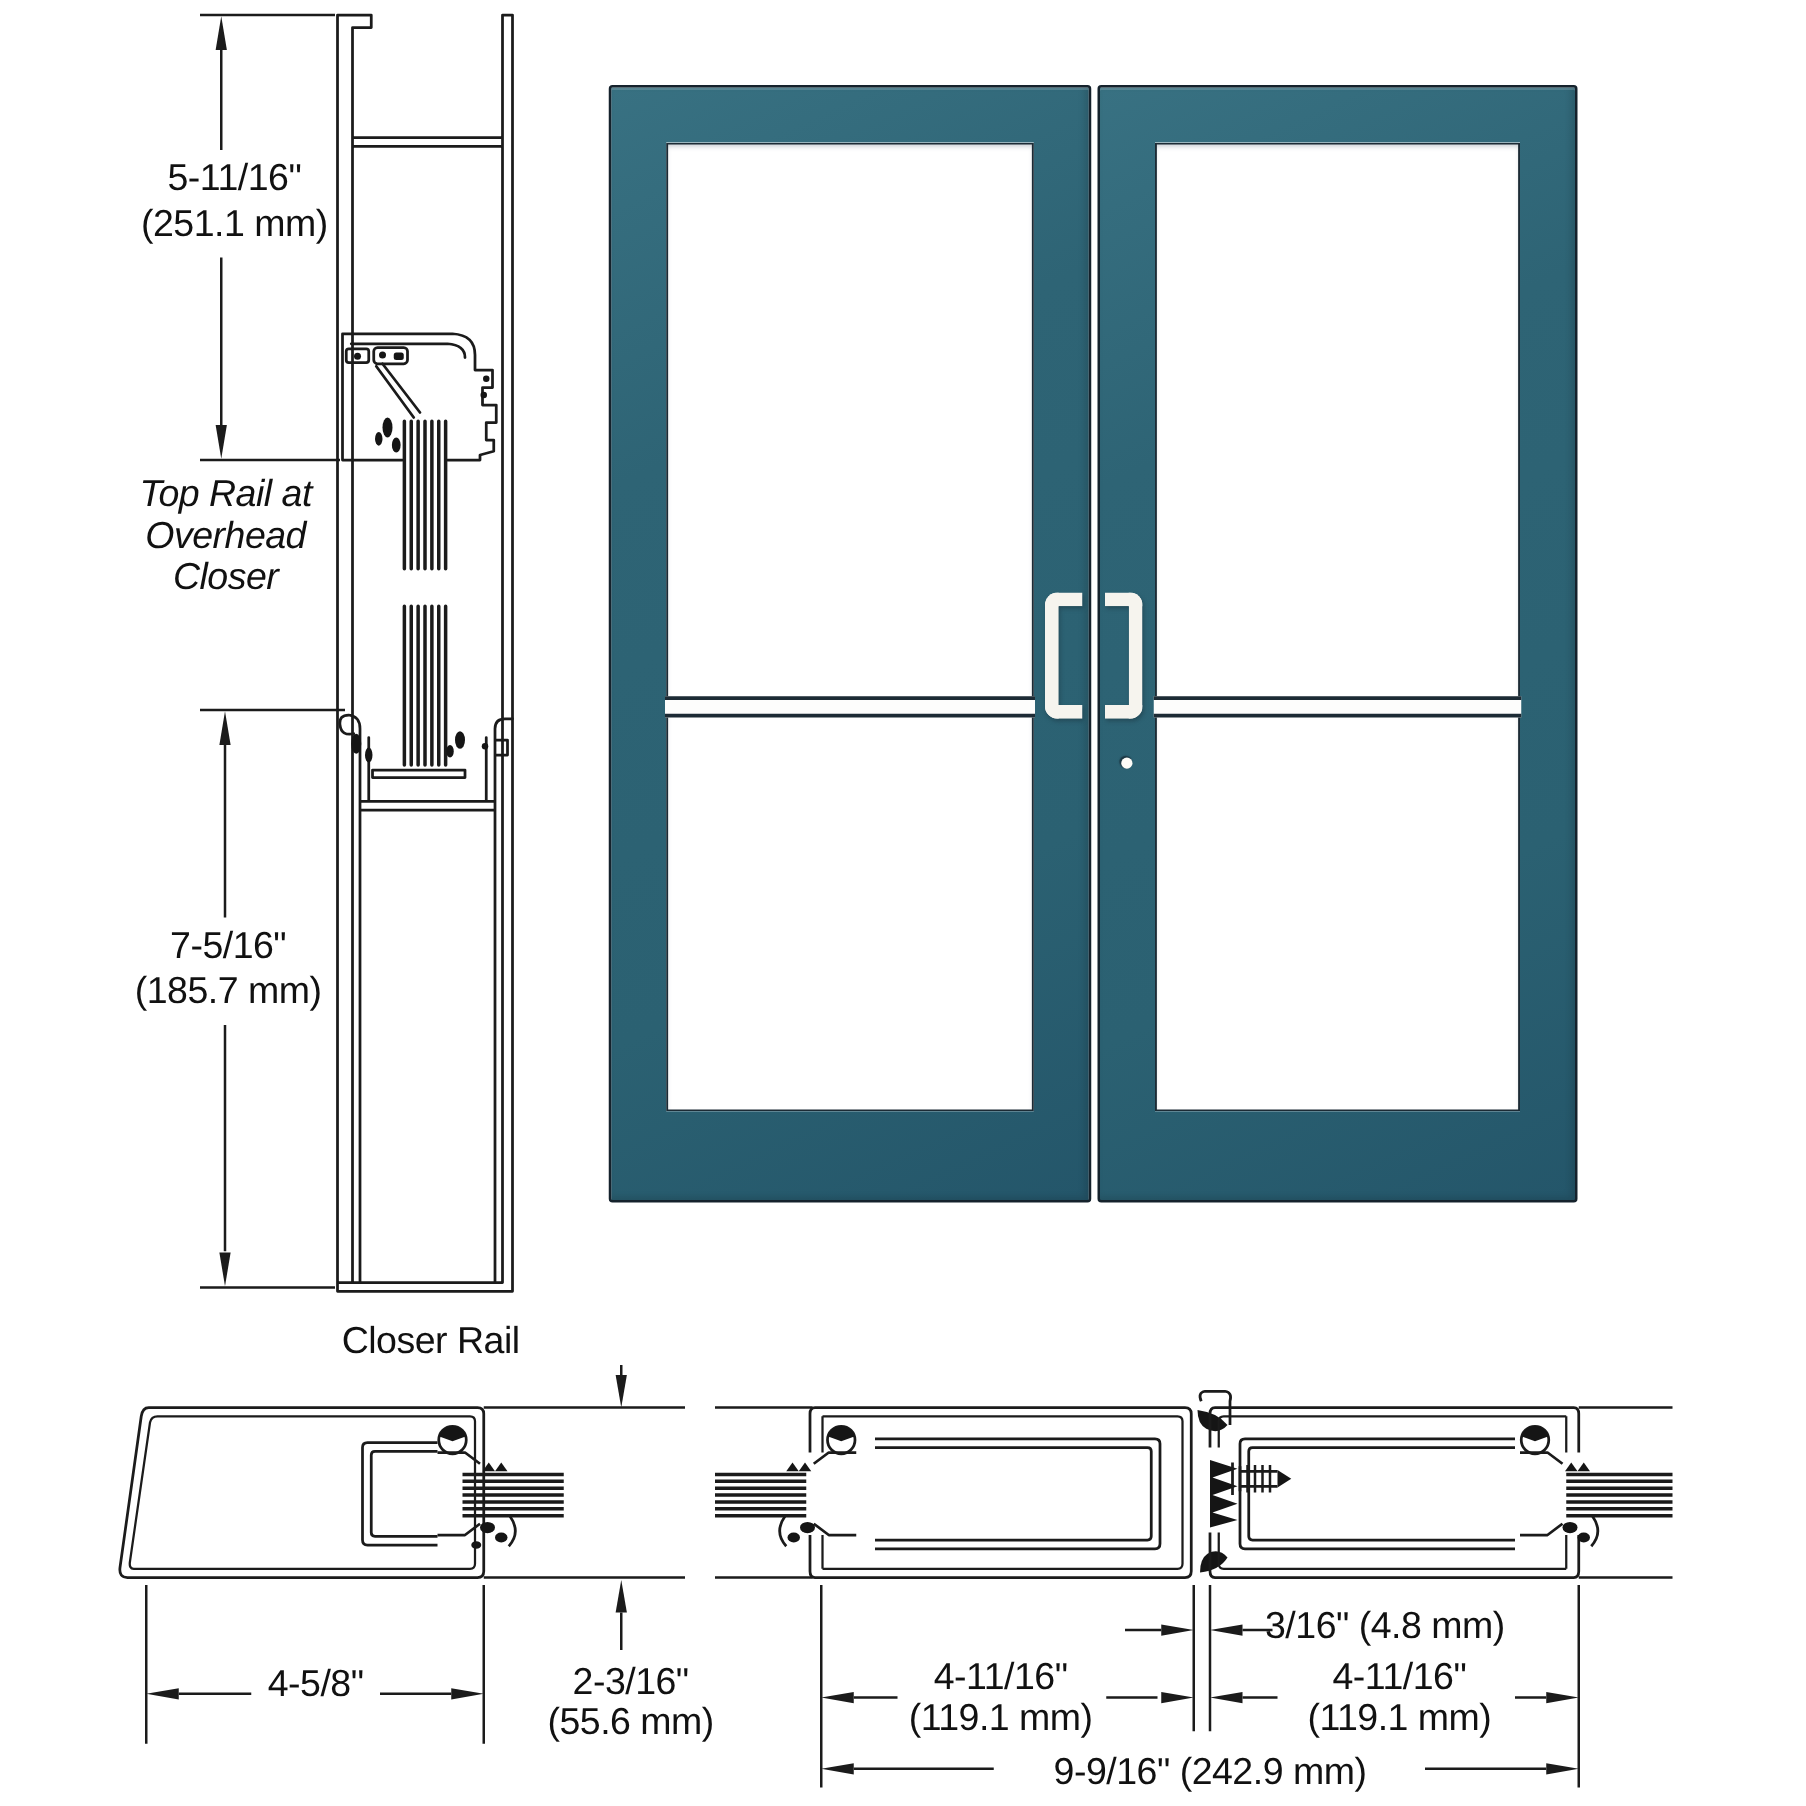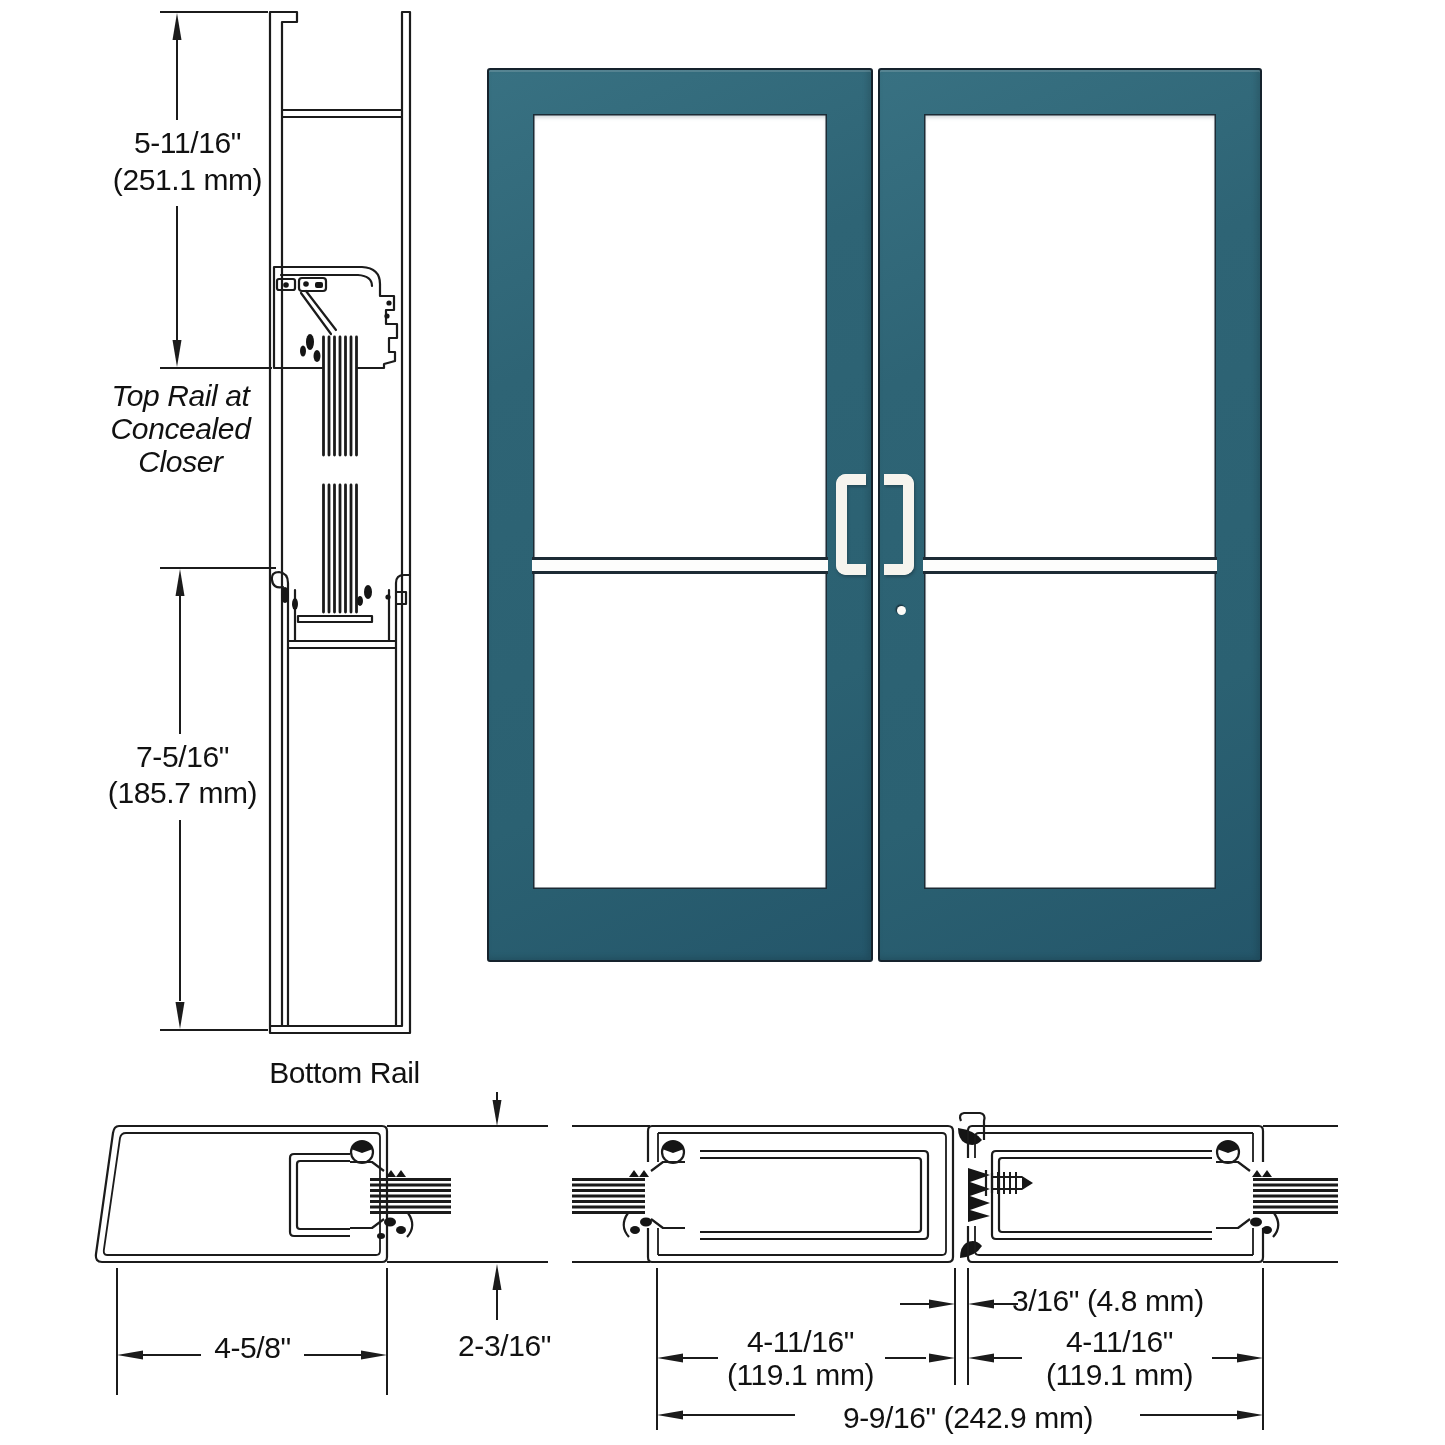--- a/index.html
+++ b/index.html
@@ -250,32 +250,33 @@
       <div class="handle handle-right"></div>
       <div class="lock-dot"></div>
     </div>
   </div>
 
   <div class="lbl" style="left:45px;top:126px;width:285px;">5-11/16"</div>
   <div class="lbl" style="left:45px;top:163px;width:285px;">(251.1 mm)</div>
 
   <div class="lbl block" style="left:38px;top:379px;width:285px;">
     <div>Top Rail at</div>
-    <div>Concealed</div>
+    <div>Overhead</div>
     <div>Closer</div>
   </div>
 
   <div class="lbl" style="left:40px;top:740px;width:285px;">7-5/16"</div>
   <div class="lbl" style="left:40px;top:776px;width:285px;">(185.7 mm)</div>
 
-  <div class="lbl" style="left:212px;top:1056px;width:265px;">Bottom Rail</div>
+  <div class="lbl" style="left:212px;top:1056px;width:265px;">Closer Rail</div>
 
   <div class="lbl" style="left:120px;top:1331px;width:265px;">4-5/8"</div>
 
   <div class="lbl" style="left:372px;top:1329px;width:265px;">2-3/16"</div>
+  <div class="lbl" style="left:372px;top:1361px;width:265px;">(55.6 mm)</div>
 
   <div class="lbl" style="left:668px;top:1325px;width:265px;">4-11/16"</div>
   <div class="lbl" style="left:668px;top:1358px;width:265px;">(119.1 mm)</div>
 
   <div class="lbl" style="left:1012px;top:1284px;text-align:left;">3/16" (4.8 mm)</div>
 
   <div class="lbl" style="left:987px;top:1325px;width:265px;">4-11/16"</div>
   <div class="lbl" style="left:987px;top:1358px;width:265px;">(119.1 mm)</div>
 
   <div class="lbl" style="left:758px;top:1401px;width:420px;">9-9/16" (242.9 mm)</div>

